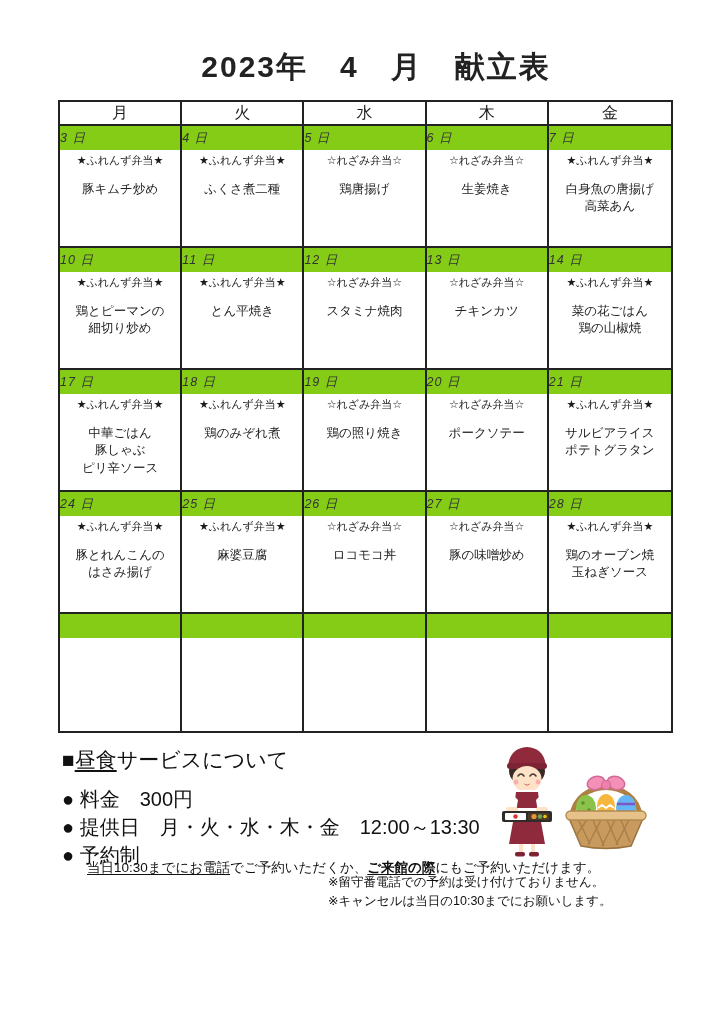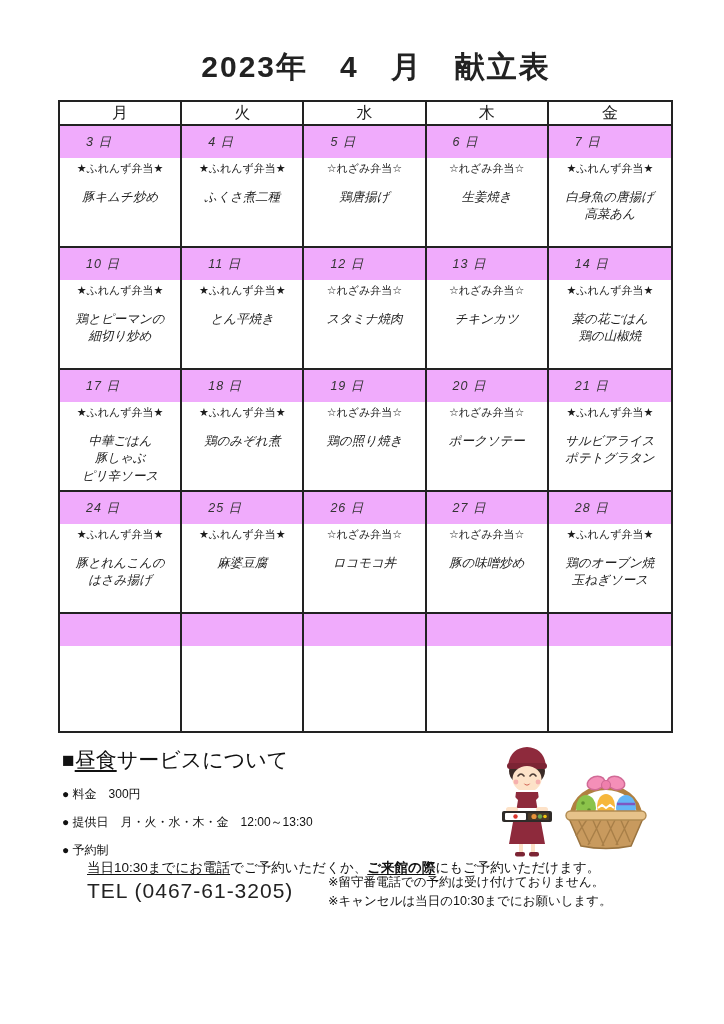--- a/index.html
+++ b/index.html
@@ -29,37 +29,37 @@
   .hrow { height: 22px; }
   .hcell {
     display: flex; align-items: center; justify-content: center;
     font-size: 16px; border-right: 2px solid #222;
   }
   .hcell:last-child, .cell:last-child { border-right: none; }
   .wrow { height: 122px; }
   .erow { height: 119px; }
   .cell { border-right: 2px solid #222; overflow: hidden; }
   .dateband {
-    height: 32px; background: #f0abfc;
+    height: 24px; background: #84cc16;
     display: flex; align-items: center;
-    padding-left: 26px; font-size: 12.5px; font-style: italic;
+    padding-left: 0; font-size: 12.5px; font-style: italic;
     color: #333; letter-spacing: 1px;
   }
   .bento {
     margin-top: 3px; text-align: center;
     font-size: 11px; white-space: nowrap; letter-spacing: 0px;
   }
   .menu {
     margin-top: 13px; text-align: center;
-    font-size: 12.5px; line-height: 1.38; color:#222;font-style:italic;
+    font-size: 12.5px; line-height: 1.38; color:#222;
   }
   
   .f-heading { position: absolute; left: 62px; top: 746px; font-size: 21px; font-weight: normal; color:#111; }
   .f-heading .u { text-decoration: underline; text-underline-offset: 3px; }
-  .f-line { position: absolute; left: 62px; font-size: 12px; color:#111; }
+  .f-line { position: absolute; left: 62px; font-size: 20px; color:#111; }
   .f-fee   { top: 786px; }
   .f-days  { top: 814px; }
   .f-res   { top: 842px; font-weight: normal; }
   .f-detail {
     position: absolute; left: 87px; top: 859px;
     font-size: 13.5px; color:#111; white-space: nowrap;
   }
   .f-detail .u  { text-decoration: underline; text-underline-offset: 2px; }
   .f-detail .bu { text-decoration: underline; text-underline-offset: 2px; font-weight: bold; }
   .f-tel {
@@ -270,21 +270,20 @@
   </div>
 
   <div class="f-heading"><span>■</span><span class="u">昼食</span><span>サービスについて</span></div>
 
   <div class="f-line f-fee">● 料金　300円</div>
   <div class="f-line f-days">● 提供日　月・火・水・木・金　12:00～13:30</div>
   <div class="f-line f-res">● 予約制</div>
 
   <div class="f-detail"><span class="u">当日10:30までにお電話</span><span>でご予約いただくか、</span><span class="bu">ご来館の際</span><span>にもご予約いただけます。</span></div>
 
-  <div class="f-tel">TEL (0467-61-3205)</div>
 
   <div class="f-notes">
     <div>※留守番電話での予約は受け付けておりません。</div>
     <div>※キャンセルは当日の10:30までにお願いします。</div>
   </div>
 
   <svg class="illus-server" width="82" height="122" viewBox="0 0 82 122">
     <ellipse cx="41" cy="33" rx="18" ry="15" fill="#3a2a26"></ellipse>
     <path d="M22,28 Q24,10 41,9 Q58,10 60,28 Z" fill="#8e2a3c"></path>
     <rect x="21" y="25" width="40" height="6" rx="3" fill="#7c2434"></rect>

